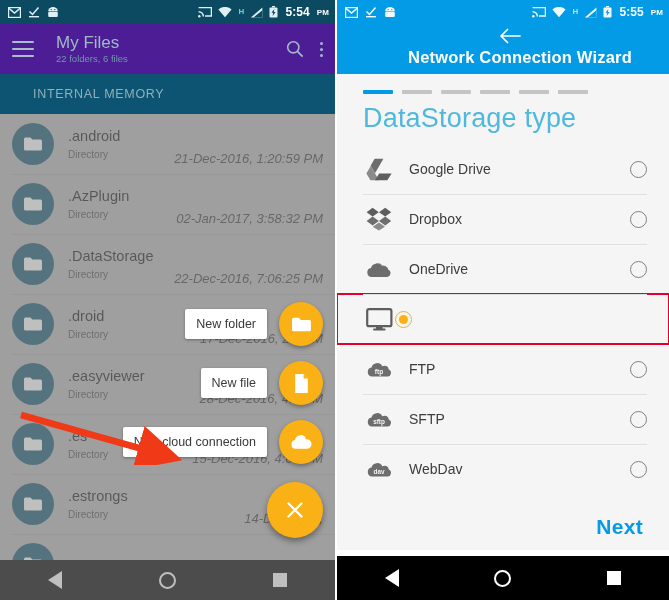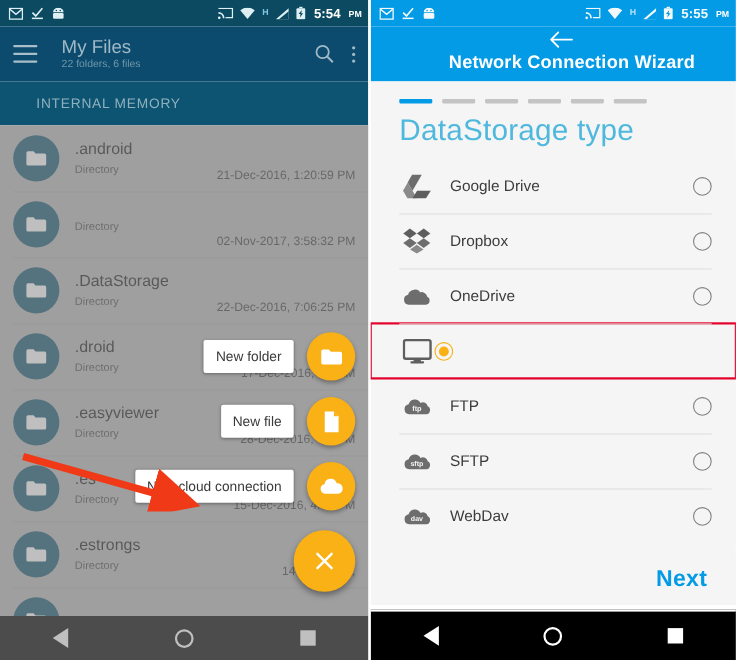--- a/index.html
+++ b/index.html
@@ -27,21 +27,21 @@
   .sb-ampm { font-size: 8px; font-weight: bold; margin-left: 1px; }
   .sbicon { display: block; }
 
   
   .left .statusbar { background: #0c4a61; }
   .right .statusbar { background: #039be5; }
   .right .statusbar .sbicon, .right .statusbar .sb-time { opacity: .95; }
 
   
   .appbar {
-    background: #0c4a6e; height: 50px; position: relative;
+    background: #4c1d95; height: 50px; position: relative;
     display: flex; align-items: center; padding: 0 12px;
   }
   .hamburger { width: 22px; height: 16px; display:flex; flex-direction:column; justify-content:space-between; cursor:pointer;}
   .hamburger span { display:block; height:2px; background:#a8bfc9; border-radius:1px;}
   .title-wrap { margin-left: 22px; line-height: 1.05; }
   .app-title { font-size: 17px; color: #9fbac6; font-weight: normal; }
   .app-sub { font-size: 9.5px; color: #6f98a9; margin-top: 2px; }
   .appbar-actions { margin-left: auto; display: flex; align-items: center; gap: 16px; }
   .search-ic { width: 18px; height: 18px; }
   .dots { display: flex; flex-direction: column; gap: 3px; align-items: center; }
@@ -59,21 +59,21 @@
     content:''; position:absolute; left:12px; right:0; top:0; height:1px; background:#a9a9a9;
   }
   .folder-ic {
     width: 42px; height: 42px; border-radius: 50%; background:#15576f;
     display:flex; align-items:center; justify-content:center; flex:0 0 42px;
   }
   .folder-ic svg { display:block; }
   .file-meta { margin-left: 14px; flex: 1 1 auto; min-width:0; }
   .file-name { font-size: 14.5px; color: #1c1c1c; line-height: 1.15; }
   .file-sub { font-size: 10px; color: #4a4a4a; margin-top: 5px; }
-  .file-date { font-size: 11px; color: #3c3c3c; white-space: nowrap; align-self:flex-end; margin-bottom: 8px; }
+  .file-date { font-size: 13px; color: #3c3c3c; white-space: nowrap; align-self:flex-end; margin-bottom: 8px; font-style: italic; }
 
   
   .fab-layer { position:absolute; right:0; left:0; top:0; bottom:0; z-index: 8; pointer-events:none; }
   .fab-item { position:absolute; right: 12px; display:flex; align-items:center; pointer-events:auto;padding-left:27px; }
   .fab-mini {
     width: 44px; height:44px; border-radius:50%; background:#f9b115;
     display:flex; align-items:center; justify-content:center;
     box-shadow: 0 2px 4px rgba(0,0,0,.35);
   }
   .fab-label {
@@ -216,23 +216,24 @@
         <div class="file-date">21-Dec-2016, 1:20:59 PM</div>
       </div>
 
       <div class="file-row">
         <div class="folder-ic">
             <svg width="20" height="16" viewBox="0 0 20 16">
               <path d="M1 3 a1.5 1.5 0 0 1 1.5-1.5 H7.5 L9.3 3.6 H17.5 A1.5 1.5 0 0 1 19 5.1 V13 A1.5 1.5 0 0 1 17.5 14.5 H2.5 A1.5 1.5 0 0 1 1 13 z" fill="#fff"></path>
             </svg>
           </div>
         <div class="file-meta">
-          <div class="file-sub">Directory</div>
-        </div>
-        <div class="file-date">02-Nov-2017, 3:58:32 PM</div>
+          <div class="file-name">.AzPlugin</div>
+          <div class="file-sub">Directory</div>
+        </div>
+        <div class="file-date">02-Jan-2017, 3:58:32 PM</div>
       </div>
 
       <div class="file-row">
         <div class="folder-ic">
             <svg width="20" height="16" viewBox="0 0 20 16">
               <path d="M1 3 a1.5 1.5 0 0 1 1.5-1.5 H7.5 L9.3 3.6 H17.5 A1.5 1.5 0 0 1 19 5.1 V13 A1.5 1.5 0 0 1 17.5 14.5 H2.5 A1.5 1.5 0 0 1 1 13 z" fill="#fff"></path>
             </svg>
           </div>
         <div class="file-meta">
           <div class="file-name">.DataStorage</div>

